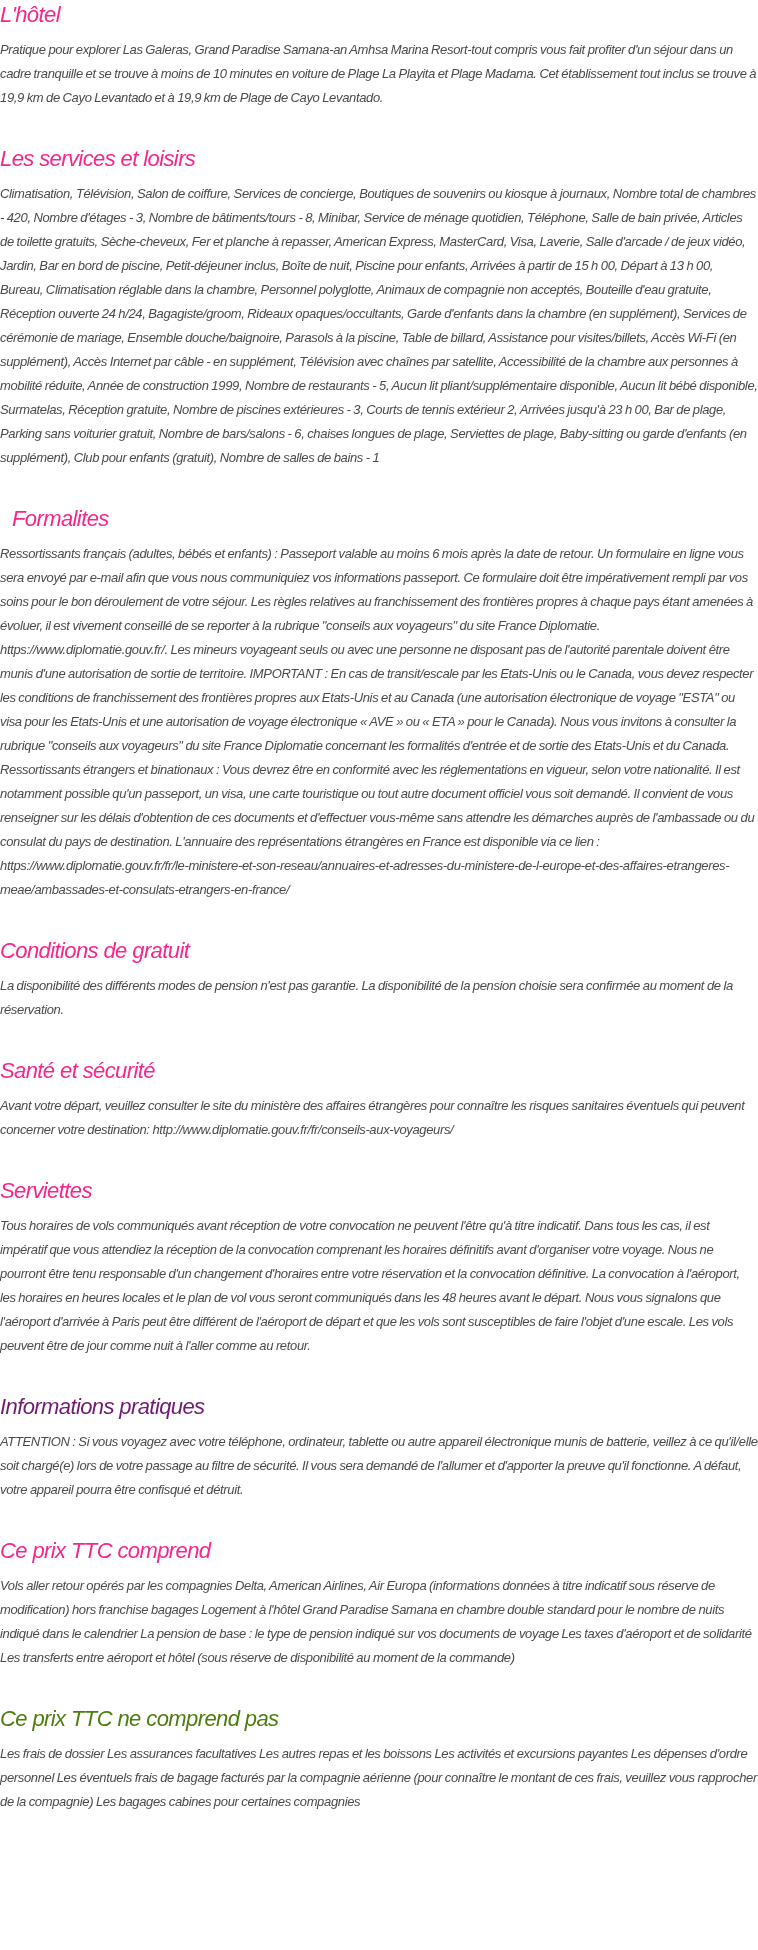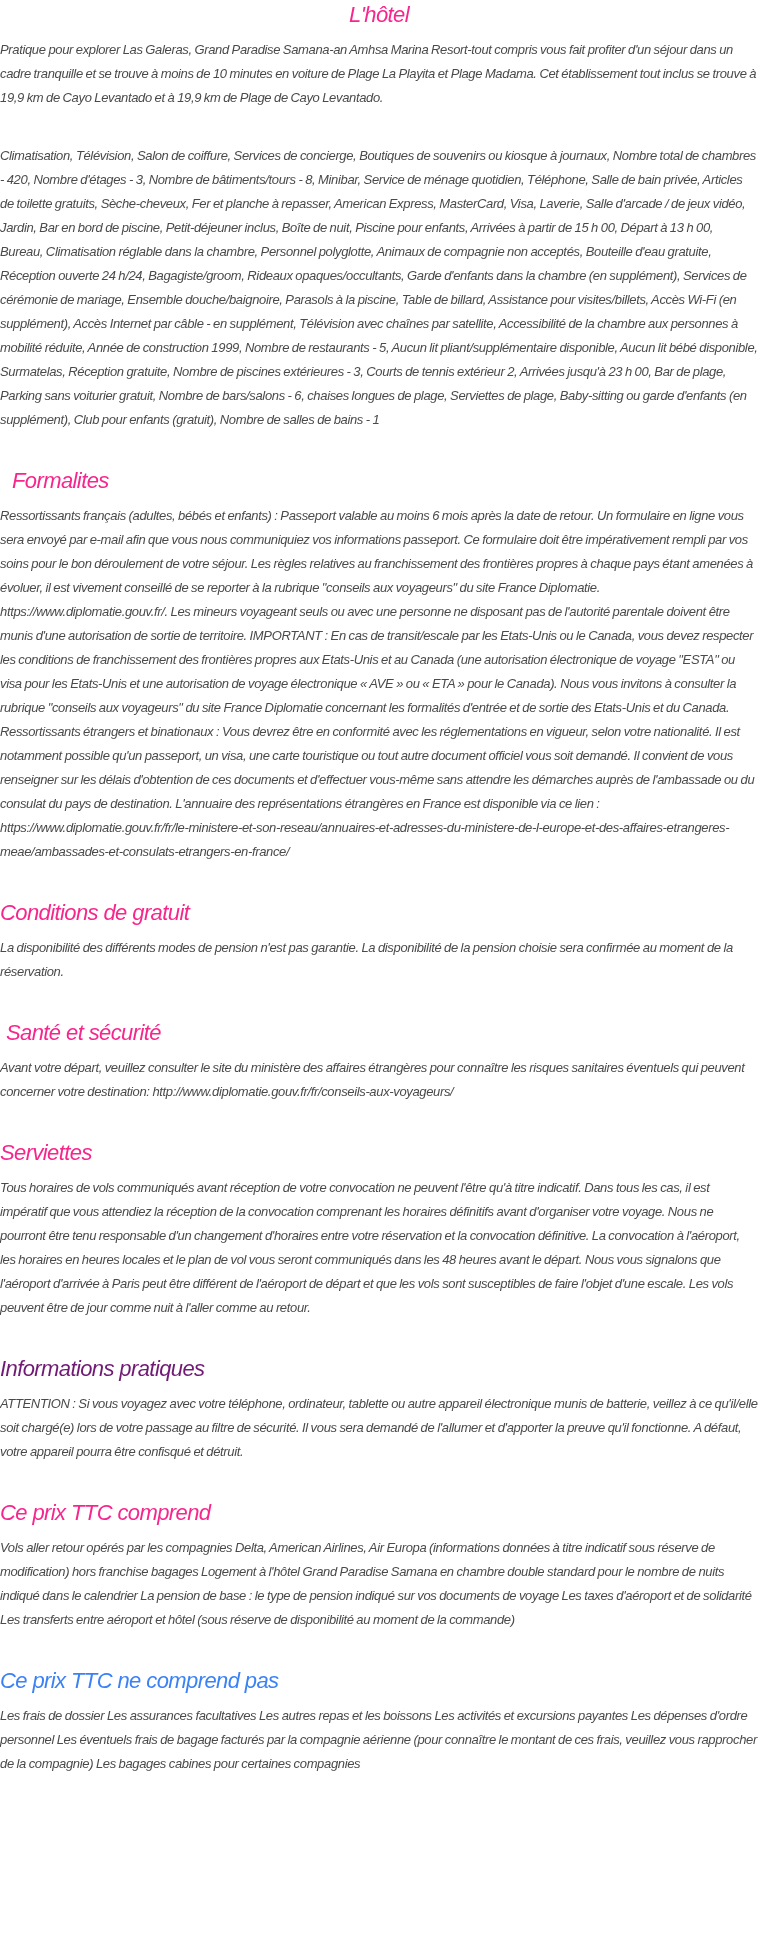--- a/index.html
+++ b/index.html
@@ -46,56 +46,57 @@
       word-spacing: -0.5px;
     }
     #sec-hotel { margin-top: 0; }
   </style>
 </head>
 <body>
 
 <div class="page">
 
   <section class="section" id="sec-hotel">
-    <h2 class="section-title" style="color: rgb(247, 38, 141); text-align: center;">L'hôtel</h2>
+    <h2 class="section-title" style="color: rgb(247, 38, 141);">L'hôtel</h2>
     <p class="section-body" style="color: rgb(74, 74, 74);">Pratique pour explorer Las Galeras, Grand Paradise Samana-an Amhsa Marina Resort-tout compris vous fait profiter d'un séjour dans un cadre tranquille et se trouve à moins de 10 minutes en voiture de Plage La Playita et Plage Madama. Cet établissement tout inclus se trouve à 19,9 km de Cayo Levantado et à 19,9 km de Plage de Cayo Levantado.</p>
   </section>
 
   <section class="section">
+    <h2 class="section-title" style="color: rgb(247, 38, 141);">Les services et loisirs</h2>
     <p class="section-body" style="color: rgb(74, 74, 74);">Climatisation, Télévision, Salon de coiffure, Services de concierge, Boutiques de souvenirs ou kiosque à journaux, Nombre total de chambres - 420, Nombre d'étages - 3, Nombre de bâtiments/tours - 8, Minibar, Service de ménage quotidien, Téléphone, Salle de bain privée, Articles de toilette gratuits, Sèche-cheveux, Fer et planche à repasser, American Express, MasterCard, Visa, Laverie, Salle d'arcade / de jeux vidéo, Jardin, Bar en bord de piscine, Petit-déjeuner inclus, Boîte de nuit, Piscine pour enfants, Arrivées à partir de 15 h 00, Départ à 13 h 00, Bureau, Climatisation réglable dans la chambre, Personnel polyglotte, Animaux de compagnie non acceptés, Bouteille d'eau gratuite, Réception ouverte 24 h/24, Bagagiste/groom, Rideaux opaques/occultants, Garde d'enfants dans la chambre (en supplément), Services de cérémonie de mariage, Ensemble douche/baignoire, Parasols à la piscine, Table de billard, Assistance pour visites/billets, Accès Wi-Fi (en supplément), Accès Internet par câble - en supplément, Télévision avec chaînes par satellite, Accessibilité de la chambre aux personnes à mobilité réduite, Année de construction 1999, Nombre de restaurants - 5, Aucun lit pliant/supplémentaire disponible, Aucun lit bébé disponible, Surmatelas, Réception gratuite, Nombre de piscines extérieures - 3, Courts de tennis extérieur 2, Arrivées jusqu'à 23 h 00, Bar de plage, Parking sans voiturier gratuit, Nombre de bars/salons - 6, chaises longues de plage, Serviettes de plage, Baby-sitting ou garde d'enfants (en supplément), Club pour enfants (gratuit), Nombre de salles de bains - 1</p>
   </section>
 
   <section class="section">
     <h2 class="section-title" style="color: rgb(247, 38, 141); padding-left: 12px;">Formalites</h2>
     <p class="section-body" style="color: rgb(74, 74, 74);">Ressortissants français (adultes, bébés et enfants) : Passeport valable au moins 6 mois après la date de retour. Un formulaire en ligne vous sera envoyé par e-mail afin que vous nous communiquiez vos informations passeport. Ce formulaire doit être impérativement rempli par vos soins pour le bon déroulement de votre séjour. Les règles relatives au franchissement des frontières propres à chaque pays étant amenées à évoluer, il est vivement conseillé de se reporter à la rubrique "conseils aux voyageurs" du site France Diplomatie. https://www.diplomatie.gouv.fr/. Les mineurs voyageant seuls ou avec une personne ne disposant pas de l'autorité parentale doivent être munis d'une autorisation de sortie de territoire. IMPORTANT : En cas de transit/escale par les Etats-Unis ou le Canada, vous devez respecter les conditions de franchissement des frontières propres aux Etats-Unis et au Canada (une autorisation électronique de voyage "ESTA" ou visa pour les Etats-Unis et une autorisation de voyage électronique « AVE » ou « ETA » pour le Canada). Nous vous invitons à consulter la rubrique "conseils aux voyageurs" du site France Diplomatie concernant les formalités d'entrée et de sortie des Etats-Unis et du Canada. Ressortissants étrangers et binationaux : Vous devrez être en conformité avec les réglementations en vigueur, selon votre nationalité. Il est notamment possible qu'un passeport, un visa, une carte touristique ou tout autre document officiel vous soit demandé. Il convient de vous renseigner sur les délais d'obtention de ces documents et d'effectuer vous-même sans attendre les démarches auprès de l'ambassade ou du consulat du pays de destination. L'annuaire des représentations étrangères en France est disponible via ce lien : https://www.diplomatie.gouv.fr/fr/le-ministere-et-son-reseau/annuaires-et-adresses-du-ministere-de-l-europe-et-des-affaires-etrangeres-meae/ambassades-et-consulats-etrangers-en-france/</p>
   </section>
 
   <section class="section">
     <h2 class="section-title" style="color: rgb(247, 38, 141);">Conditions de gratuit</h2>
     <p class="section-body" style="color: rgb(74, 74, 74);">La disponibilité des différents modes de pension n'est pas garantie. La disponibilité de la pension choisie sera confirmée au moment de la réservation.</p>
   </section>
 
   <section class="section">
-    <h2 class="section-title" style="color: rgb(247, 38, 141); padding-left: 6px;">Santé et sécurité</h2>
+    <h2 class="section-title" style="color: rgb(247, 38, 141);">Santé et sécurité</h2>
     <p class="section-body" style="color: rgb(74, 74, 74);">Avant votre départ, veuillez consulter le site du ministère des affaires étrangères pour connaître les risques sanitaires éventuels qui peuvent concerner votre destination: http://www.diplomatie.gouv.fr/fr/conseils-aux-voyageurs/</p>
   </section>
 
   <section class="section">
     <h2 class="section-title" style="color: rgb(247, 38, 141);">Serviettes</h2>
     <p class="section-body" style="color: rgb(74, 74, 74);">Tous horaires de vols communiqués avant réception de votre convocation ne peuvent l'être qu'à titre indicatif. Dans tous les cas, il est impératif que vous attendiez la réception de la convocation comprenant les horaires définitifs avant d'organiser votre voyage. Nous ne pourront être tenu responsable d'un changement d'horaires entre votre réservation et la convocation définitive. La convocation à l'aéroport, les horaires en heures locales et le plan de vol vous seront communiqués dans les 48 heures avant le départ. Nous vous signalons que l'aéroport d'arrivée à Paris peut être différent de l'aéroport de départ et que les vols sont susceptibles de faire l'objet d'une escale. Les vols peuvent être de jour comme nuit à l'aller comme au retour.</p>
   </section>
 
   <section class="section">
     <h2 class="section-title" style="color: #701a75;">Informations pratiques</h2>
     <p class="section-body" style="color: rgb(74, 74, 74);">ATTENTION : Si vous voyagez avec votre téléphone, ordinateur, tablette ou autre appareil électronique munis de batterie, veillez à ce qu'il/elle soit chargé(e) lors de votre passage au filtre de sécurité. Il vous sera demandé de l'allumer et d'apporter la preuve qu'il fonctionne. A défaut, votre appareil pourra être confisqué et détruit.</p>
   </section>
 
   <section class="section">
     <h2 class="section-title" style="color: rgb(247, 38, 141);">Ce prix TTC comprend</h2>
     <p class="section-body" style="color: rgb(74, 74, 74);">Vols aller retour opérés par les compagnies Delta, American Airlines, Air Europa (informations données à titre indicatif sous réserve de modification) hors franchise bagages Logement à l'hôtel Grand Paradise Samana en chambre double standard pour le nombre de nuits indiqué dans le calendrier La pension de base : le type de pension indiqué sur vos documents de voyage Les taxes d'aéroport et de solidarité Les transferts entre aéroport et hôtel (sous réserve de disponibilité au moment de la commande)</p>
   </section>
 
   <section class="section">
-    <h2 class="section-title" style="color: #3b82f6; margin-top: 12px;">Ce prix TTC ne comprend pas</h2>
+    <h2 class="section-title" style="color: #4d7c0f; margin-top: 12px;">Ce prix TTC ne comprend pas</h2>
     <p class="section-body" style="color: rgb(74, 74, 74);">Les frais de dossier Les assurances facultatives Les autres repas et les boissons Les activités et excursions payantes Les dépenses d'ordre personnel Les éventuels frais de bagage facturés par la compagnie aérienne (pour connaître le montant de ces frais, veuillez vous rapprocher de la compagnie) Les bagages cabines pour certaines compagnies</p>
   </section>
 
 </div>
 
 </body></html>

